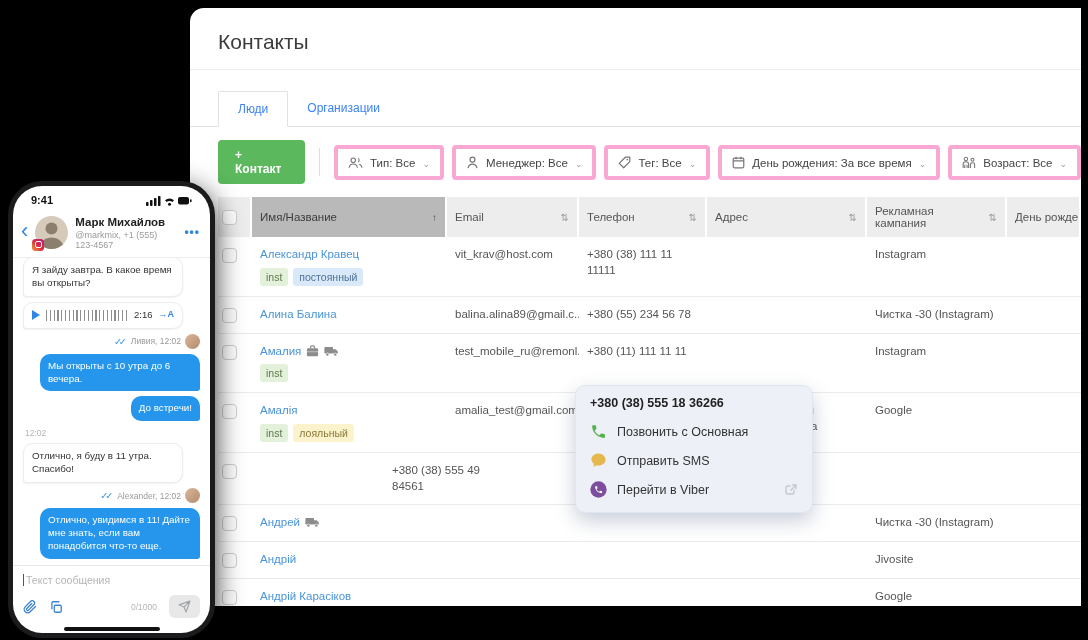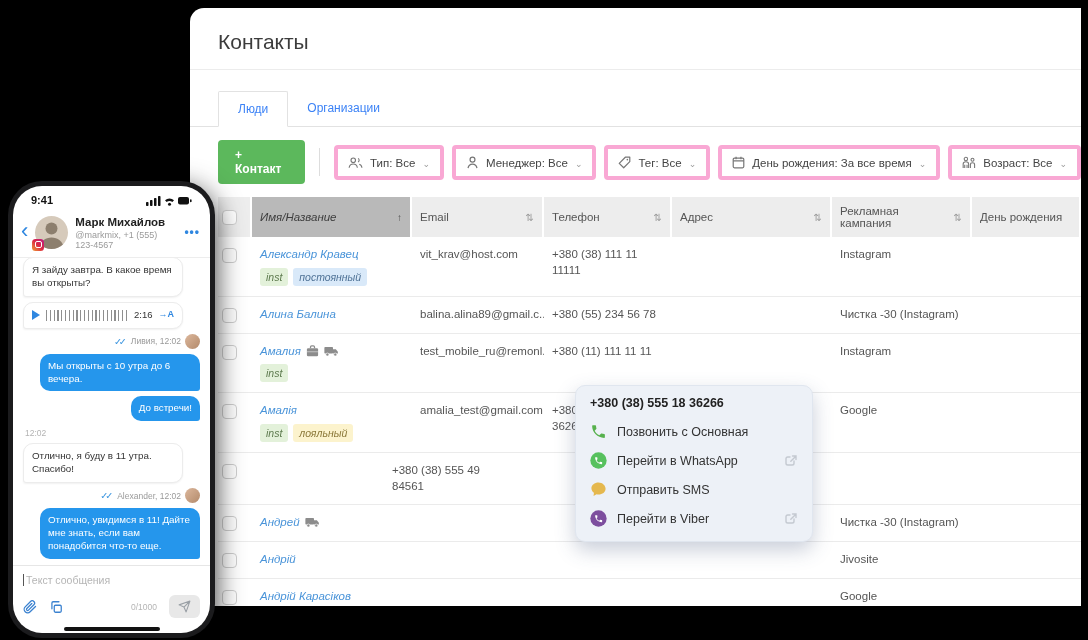--- a/index.html
+++ b/index.html
@@ -32,21 +32,21 @@
   .thead { display:flex; }
   .th { background:#ededed; font-size:11.5px; color:#555; padding:8px 8px;
     display:flex; align-items:center; border-right:2px solid #fff; cursor:pointer; }
   .th .sort { margin-left:auto; color:#9a9a9a; font-size:10px; padding-left:4px; }
   .th-name { background:#b9b9b9; color:#3d3d3d; }
   .th-name .sort { color:#4a4a4a; }
   .th-check { background:#ededed; justify-content:center; }
   .trow { display:flex; border-bottom:1px solid #ebebeb; }
   .cell { font-size:11.5px; color:#555; padding:10px 8px; line-height:1.35; }
   .c-check { width:34px; flex:none; display:flex; justify-content:flex-start; padding-left:4px; }
-  .c-name  { width:160px; flex:none;font-style:italic; }
+  .c-name  { width:195px; flex:none; }
   .c-email { width:132px; flex:none; overflow:hidden; white-space:nowrap; }
   .c-phone { width:128px; flex:none; }
   .c-addr  { width:160px; flex:none; }
   .c-camp  { width:140px; flex:none; }
   .c-bday  { flex:1; overflow:hidden; white-space:nowrap; }
   .checkbox { width:15px; height:15px; border:1.5px solid #cfcfcf; border-radius:4px;
     background:#fff; margin-top:1px; cursor:pointer; }
   .name-link { color:#4a94d9; cursor:pointer; }
   .name-line { display:flex; align-items:center; gap:5px; }
   .tags { margin-top:5px; display:flex; gap:5px; flex-wrap:wrap; }
@@ -367,31 +367,20 @@
     <div class="popup-title">+380 (38) 555 18 36266</div>
     <div id="popup-items">
         <div class="popup-item">
           <svg width="17" height="17" viewBox="0 0 24 24" style="flex: 0 0 auto;">
             <path d="M6.62 10.79c1.44 2.83 3.76 5.14 6.59 6.59l2.2-2.2c.27-.27.67-.36 1.02-.24 1.12.37 2.33.57 3.57.57.55 0 1 .45 1 1V20c0 .55-.45 1-1 1-9.39 0-17-7.61-17-17 0-.55.45-1 1-1h3.5c.55 0 1 .45 1 1 0 1.25.2 2.45.57 3.57.11.35.03.74-.25 1.02l-2.2 2.2z" fill="#57b14e"></path>
           </svg>
           <div style="display: inline;">Позвонить с Основная</div>
         </div>
         <div class="popup-item">
           <svg width="17" height="17" viewBox="0 0 24 24" style="flex: 0 0 auto;">
-            <circle cx="12" cy="12" r="11.5" fill="#57c15e"></circle>
-            <path transform="translate(5.6,5.6) scale(0.55)" d="M6.62 10.79c1.44 2.83 3.76 5.14 6.59 6.59l2.2-2.2c.27-.27.67-.36 1.02-.24 1.12.37 2.33.57 3.57.57.55 0 1 .45 1 1V20c0 .55-.45 1-1 1-9.39 0-17-7.61-17-17 0-.55.45-1 1-1h3.5c.55 0 1 .45 1 1 0 1.25.2 2.45.57 3.57.11.35.03.74-.25 1.02l-2.2 2.2z" fill="#fff"></path>
-          </svg>
-          <div style="display: inline;">Перейти в WhatsApp</div>
-          <svg width="14" height="14" viewBox="0 0 14 14" class="ext" style="flex: 0 0 auto;">
-            <path d="M6 3H3.8C2.8 3 2 3.8 2 4.8v4.4C2 10.2 2.8 11 3.8 11h4.4c1 0 1.8-.8 1.8-1.8V7" fill="none" stroke="#c4c9d1" stroke-width="1.4" stroke-linecap="round"></path>
-            <path d="M8.5 2H12v3.5M11.8 2.2L6.8 7.2" fill="none" stroke="#c4c9d1" stroke-width="1.4" stroke-linecap="round"></path>
-          </svg>
-        </div>
-        <div class="popup-item">
-          <svg width="17" height="17" viewBox="0 0 24 24" style="flex: 0 0 auto;">
             <path d="M12 2C6.5 2 2 5.6 2 10.2c0 2.6 1.4 4.9 3.6 6.4L5 21l4.3-2.3c.9.2 1.8.3 2.7.3 5.5 0 10-3.6 10-8.2S17.5 2 12 2z" fill="#e5b84e"></path>
           </svg>
           <div style="display: inline;">Отправить SMS</div>
         </div>
         <div class="popup-item">
           <svg width="17" height="17" viewBox="0 0 24 24" style="flex: 0 0 auto;">
             <circle cx="12" cy="12" r="11.5" fill="#7d4e9e"></circle>
             <path transform="translate(5.6,5.6) scale(0.55)" d="M6.62 10.79c1.44 2.83 3.76 5.14 6.59 6.59l2.2-2.2c.27-.27.67-.36 1.02-.24 1.12.37 2.33.57 3.57.57.55 0 1 .45 1 1V20c0 .55-.45 1-1 1-9.39 0-17-7.61-17-17 0-.55.45-1 1-1h3.5c.55 0 1 .45 1 1 0 1.25.2 2.45.57 3.57.11.35.03.74-.25 1.02l-2.2 2.2z" fill="#fff"></path>
           </svg>
           <div style="display: inline;">Перейти в Viber</div>

